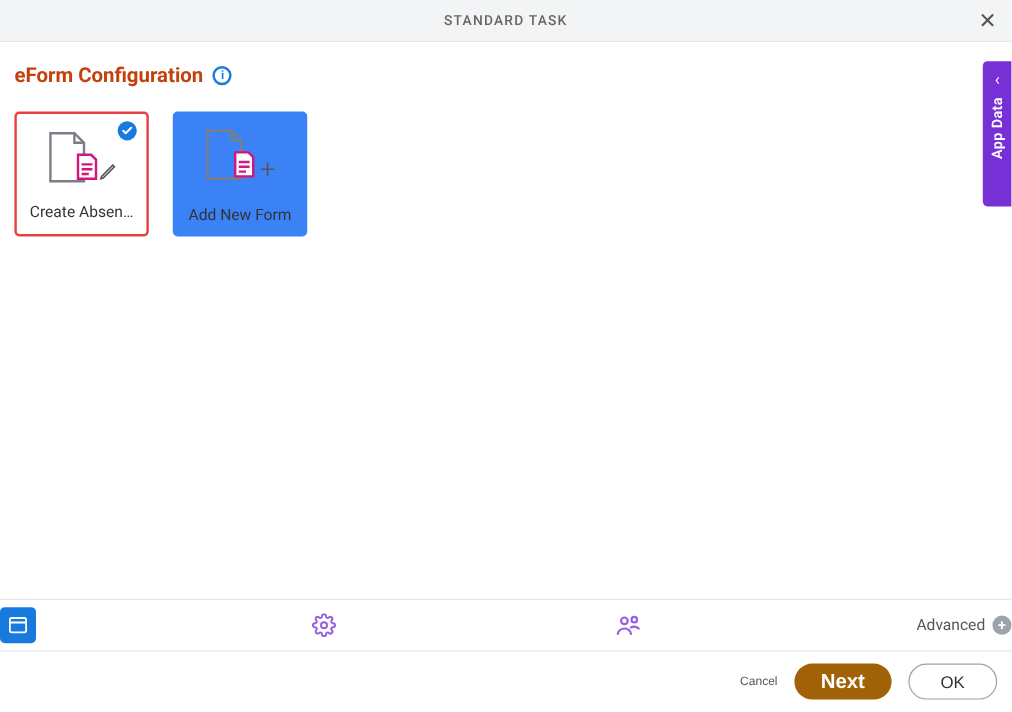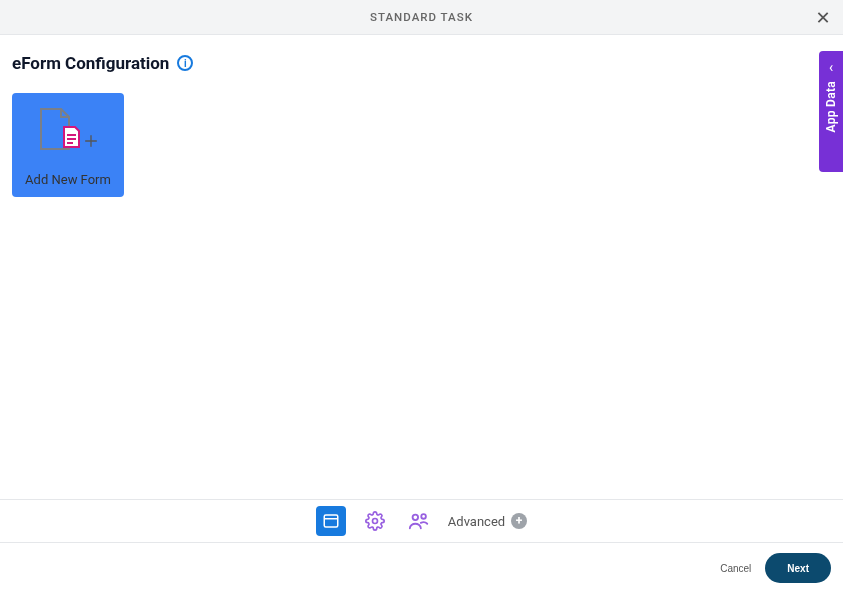--- a/index.html
+++ b/index.html
@@ -7,48 +7,48 @@
   .modal { position: relative; width: 843px; height: 593px; display: flex; flex-direction: column; }
 
   
   .header { background: #f3f4f5; border-bottom: 1px solid #e5e7ea; height: 35px; display: flex; align-items: center; justify-content: center; position: relative; }
   .header-title { font-size: 11.5px; letter-spacing: 1px; color: #666; font-weight: 500; }
   .close-x { position: absolute; right: 8px; top: 50%; transform: translateY(-50%); cursor: pointer; width: 24px; height: 24px; display: flex; align-items: center; justify-content: center; color: #555; font-size: 18px; }
 
   
   .body { flex: 1; padding: 18px 12px 0 12px; position: relative; }
   .section-title { display: flex; align-items: center; gap: 8px; margin-bottom: 20px; }
-  .section-title h2 { font-size: 17px; font-weight: 700; color: #0f172a; text-align: center; }
+  .section-title h2 { font-size: 17px; font-weight: 700; color: #c2410c; text-align: center; }
   .info-badge { width: 16px; height: 16px; border: 2px solid #177ade; border-radius: 50%; display: flex; align-items: center; justify-content: center; color: #177ade; font-size: 10px; font-weight: 700; cursor: pointer; }
 
   .cards { display: flex; gap: 20px; }
   .card { width: 112px; height: 104px; border-radius: 4px; position: relative; display: flex; flex-direction: column; align-items: center; justify-content: flex-end; padding-bottom: 10px; cursor: pointer; background: #fff; }
   .card.selected { border: 2px solid #e64040; background: #fff; }
   .card.secondary { background: #3b82f6; }
   .card-icon-wrap { position: absolute; top: 14px; left: 50%; transform: translateX(-50%); display: flex; align-items: center; gap: 2px; }
   .card-label { font-size: 13px; color: #333; max-width: 100px; white-space: nowrap; overflow: hidden; text-overflow: ellipsis; text-align: center; }
   .check-badge { position: absolute; top: 6px; right: 8px; width: 16px; height: 16px; background: #177ade; border-radius: 50%; display: flex; align-items: center; justify-content: center; }
   .check-badge svg { width: 10px; height: 10px; }
 
   
   .side-tab { position: absolute; right: 0; top: 51px; width: 24px; height: 121px; background: #7730d6; border-top-left-radius: 4px; border-bottom-left-radius: 4px; display: flex; flex-direction: column; align-items: center; padding-top: 8px; cursor: pointer; }
   .side-tab-chevron { color: #fff; font-size: 14px; margin-bottom: 6px; }
   .side-tab-label { writing-mode: vertical-rl; transform: rotate(180deg); color: #fff; font-size: 12px; font-weight: 600; letter-spacing: .3px; }
 
   
-  .toolbar { height: 44px; border-top: 1px solid #e5e7ea; border-bottom: 1px solid #e5e7ea; display: flex; align-items: center; justify-content: center; gap: 14px; }
+  .toolbar { height: 44px; border-top: 1px solid #e5e7ea; border-bottom: 1px solid #e5e7ea; display: flex; align-items: center; justify-content: space-between; gap: 14px; }
   .tb-btn { width: 30px; height: 30px; border-radius: 4px; display: flex; align-items: center; justify-content: center; cursor: pointer; }
   .tb-btn.active { background: #177ade; }
   .tb-advanced { display: flex; align-items: center; gap: 6px; cursor: pointer; color: #555; font-size: 13px; }
   .tb-plus { width: 16px; height: 16px; border-radius: 50%; background: #9ea3a9; color: #fff; display: flex; align-items: center; justify-content: center; font-size: 12px; font-weight: 700; }
 
   
   .footer { height: 50px; display: flex; align-items: center; justify-content: flex-end; gap: 14px; padding: 0 12px; }
   .link-btn { background: none; border: none; color: #555; font-size: 10px; cursor: pointer; }
-  .primary-btn { background: #0c4a6e; color: #fff; border: none; border-radius: 18px; height: 30px; padding: 0 22px; font-size: 10px; font-weight: 600; cursor: pointer; }
+  .primary-btn { background: #a16207; color: #fff; border: none; border-radius: 18px; height: 30px; padding: 0 22px; font-size: 17px; font-weight: 600; cursor: pointer; }
   .outline-btn { background: #fff; color: #333; border: 1.5px solid #9ea3a9; border-radius: 18px; height: 30px; padding: 0 26px; font-size: 14px; cursor: pointer; }
 </style>
 </head>
 <body>
 
 <div class="modal">
 
   <div class="header">
     <span class="header-title">STANDARD TASK</span>
     <div class="close-x">
@@ -57,20 +57,43 @@
   </div>
 
   <div class="body">
     <div class="section-title">
       <h2>eForm Configuration</h2>
       <div class="info-badge">i</div>
     </div>
 
     <div class="cards">
 
+      <div class="card selected">
+        <div class="check-badge">
+          <svg viewBox="0 0 24 24" fill="none" stroke="#fff" stroke-width="4" stroke-linecap="round" stroke-linejoin="round">
+              <polyline points="4 12 9 17 20 6"></polyline>
+            </svg>
+        </div>
+        <div class="card-icon-wrap">
+          <svg width="36" height="44" viewBox="0 0 36 44">
+            <path d="M4 2 H24 L32 10 V42 H4 Z" fill="none" stroke="#7a7f87" stroke-width="2"></path>
+            <path d="M24 2 V10 H32" fill="none" stroke="#7a7f87" stroke-width="2"></path>
+          </svg>
+          <svg width="20" height="24" viewBox="0 0 20 24" style="margin-left:-14px; margin-top:16px;">
+            <path d="M3 2 H14 L18 6 V22 H3 Z" fill="#fff" stroke="#d4157c" stroke-width="2"></path>
+            <line x1="6" y1="10" x2="15" y2="10" stroke="#d4157c" stroke-width="2"></line>
+            <line x1="6" y1="14" x2="15" y2="14" stroke="#d4157c" stroke-width="2"></line>
+            <line x1="6" y1="18" x2="12" y2="18" stroke="#d4157c" stroke-width="2"></line>
+          </svg>
+          <svg width="16" height="16" viewBox="0 0 24 24" style="margin-left:-2px; margin-top:24px;" fill="none" stroke="#555" stroke-width="2">
+            <path d="M3 21 L6 20 L20 6 L18 4 L4 18 Z"></path>
+          </svg>
+        </div>
+        <span class="card-label">Create Absen…</span>
+      </div>
 
       <div class="card secondary">
         <div class="card-icon-wrap">
           <svg width="36" height="44" viewBox="0 0 36 44">
             <path d="M4 2 H24 L32 10 V42 H4 Z" fill="none" stroke="#7a7f87" stroke-width="2"></path>
             <path d="M24 2 V10 H32" fill="none" stroke="#7a7f87" stroke-width="2"></path>
           </svg>
           <svg width="20" height="24" viewBox="0 0 20 24" style="margin-left:-14px; margin-top:16px;">
             <path d="M3 2 H14 L18 6 V22 H3 Z" fill="#fff" stroke="#d4157c" stroke-width="2"></path>
             <line x1="6" y1="10" x2="15" y2="10" stroke="#d4157c" stroke-width="2"></line>
@@ -116,15 +139,16 @@
     </div>
     <div class="tb-advanced">
       <span>Advanced</span>
       <span class="tb-plus">+</span>
     </div>
   </div>
 
   <div class="footer">
     <button class="link-btn">Cancel</button>
     <button class="primary-btn">Next</button>
+    <button class="outline-btn">OK</button>
   </div>
 
 </div>
 
 </body></html>

